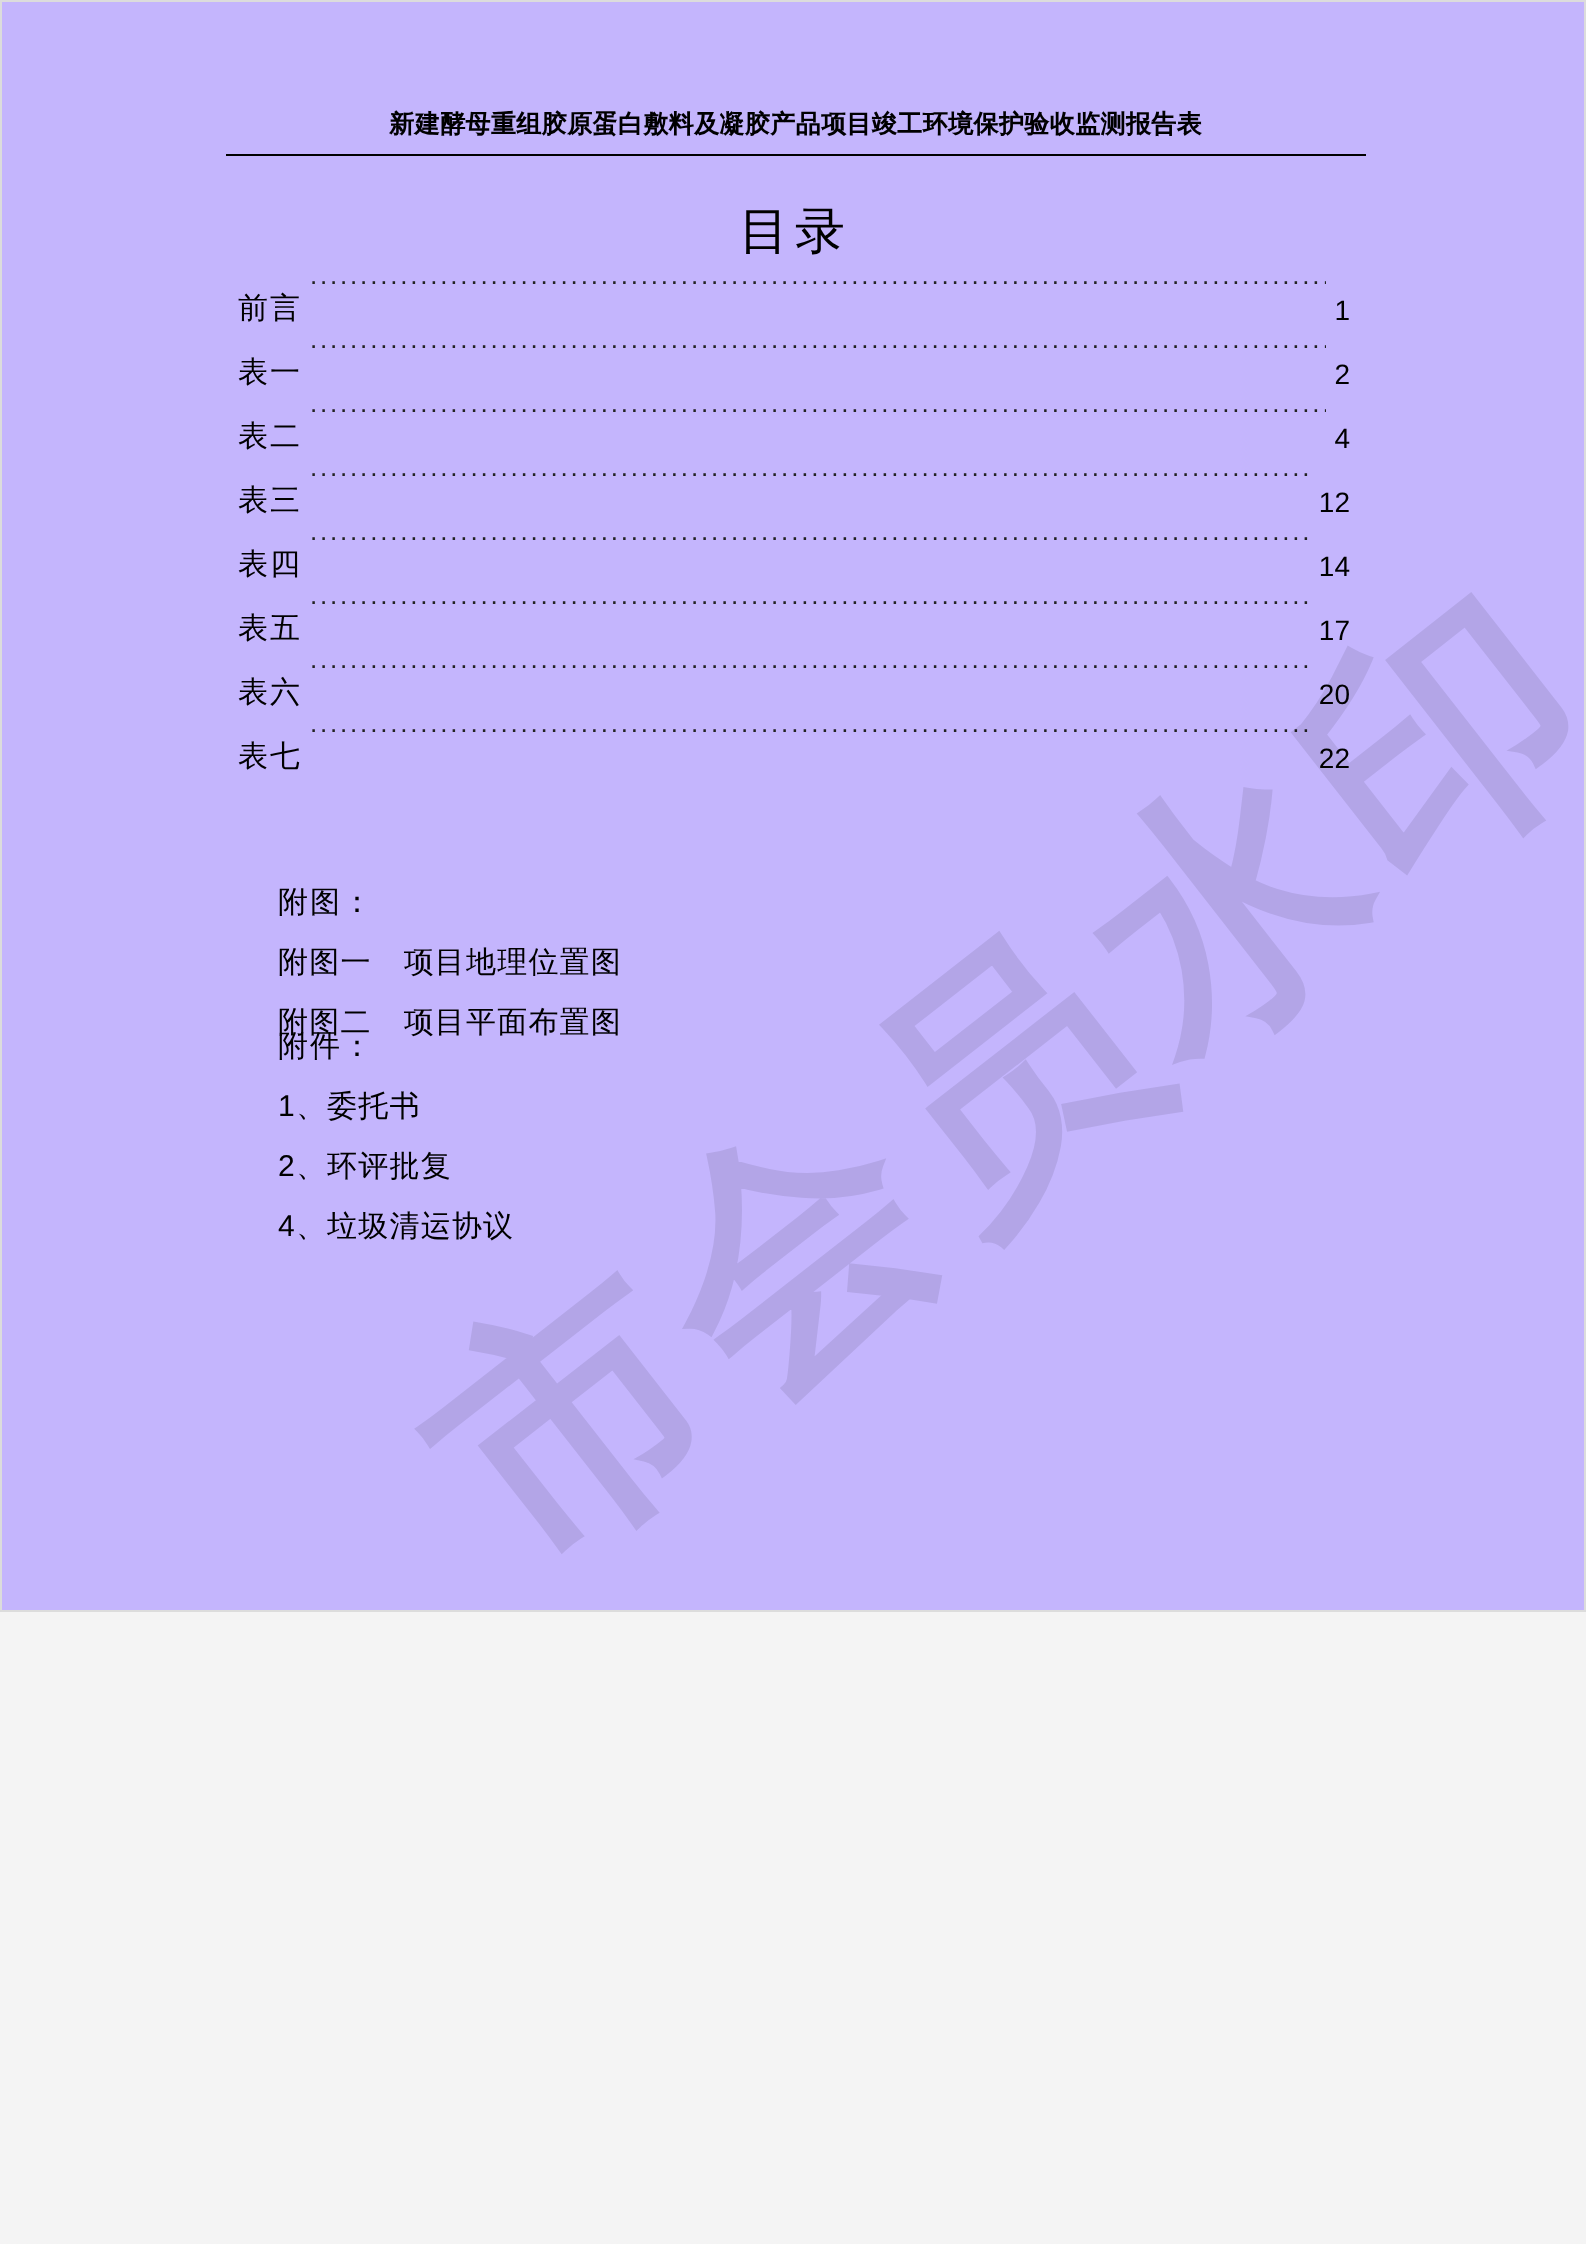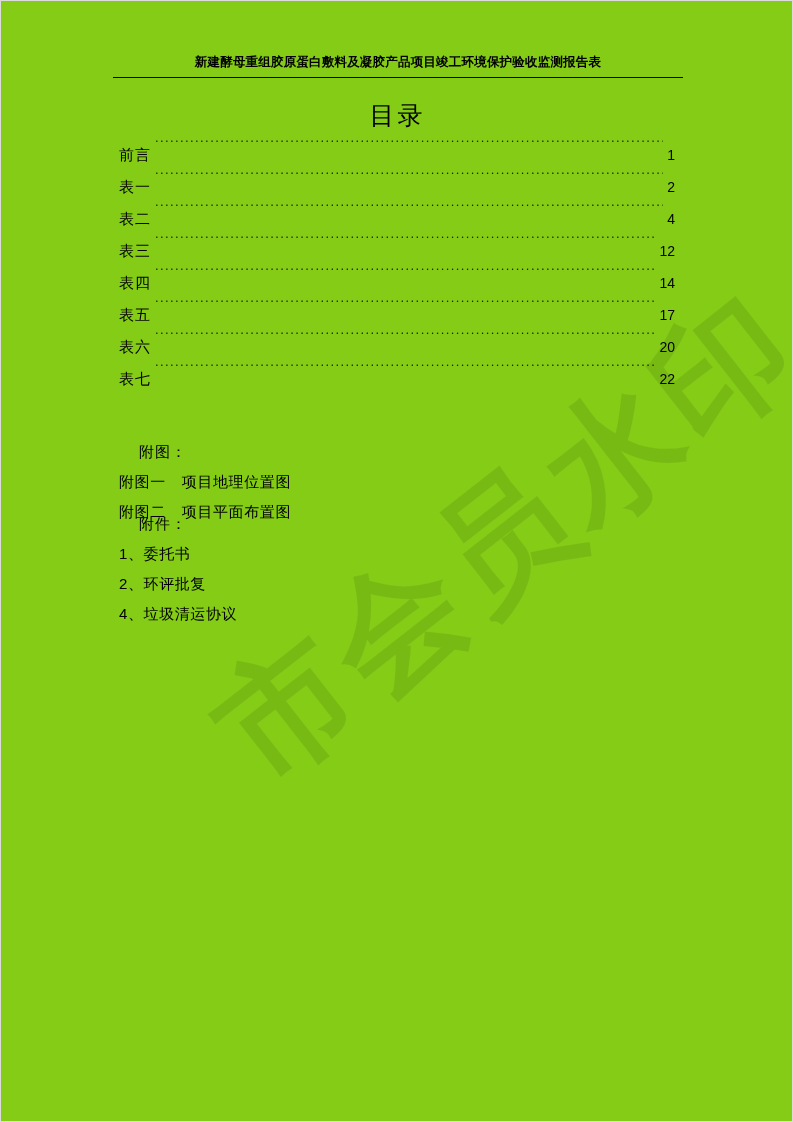--- a/index.html
+++ b/index.html
@@ -3,23 +3,23 @@
 <meta charset="utf-8">
 <style>
   html, body {
     margin: 0;
     padding: 0;
     background: #f4f4f4;
   }
   .page {
     position: relative;
     width: 793px;
-    height: 1122px;
+    height: 806px;
     margin: 0 auto;
-    background: #84cc16;
+    background: #c4b5fd;
     border: 1px solid #dcdcdc;
     box-sizing: border-box;
     overflow: hidden;
     font-family: "Liberation Sans", "DejaVu Sans", sans-serif;
     color: #000;
   }
 
   
   .doc-header {
     position: absolute;
@@ -109,20 +109,21 @@
     letter-spacing: 1px;
     margin-left: 20px;
   }
   .att-item {
     font-size: 15px;
     line-height: 30px;
     letter-spacing: 0.6px;
   }
   .att-item .idx {
     display: inline-block;
+    margin-left: 20px;
   }
   .att-item .gap {
     display: inline-block;
     width: 16px;
   }
 
   
   .watermark {
     position: absolute;
     left: 160px;

